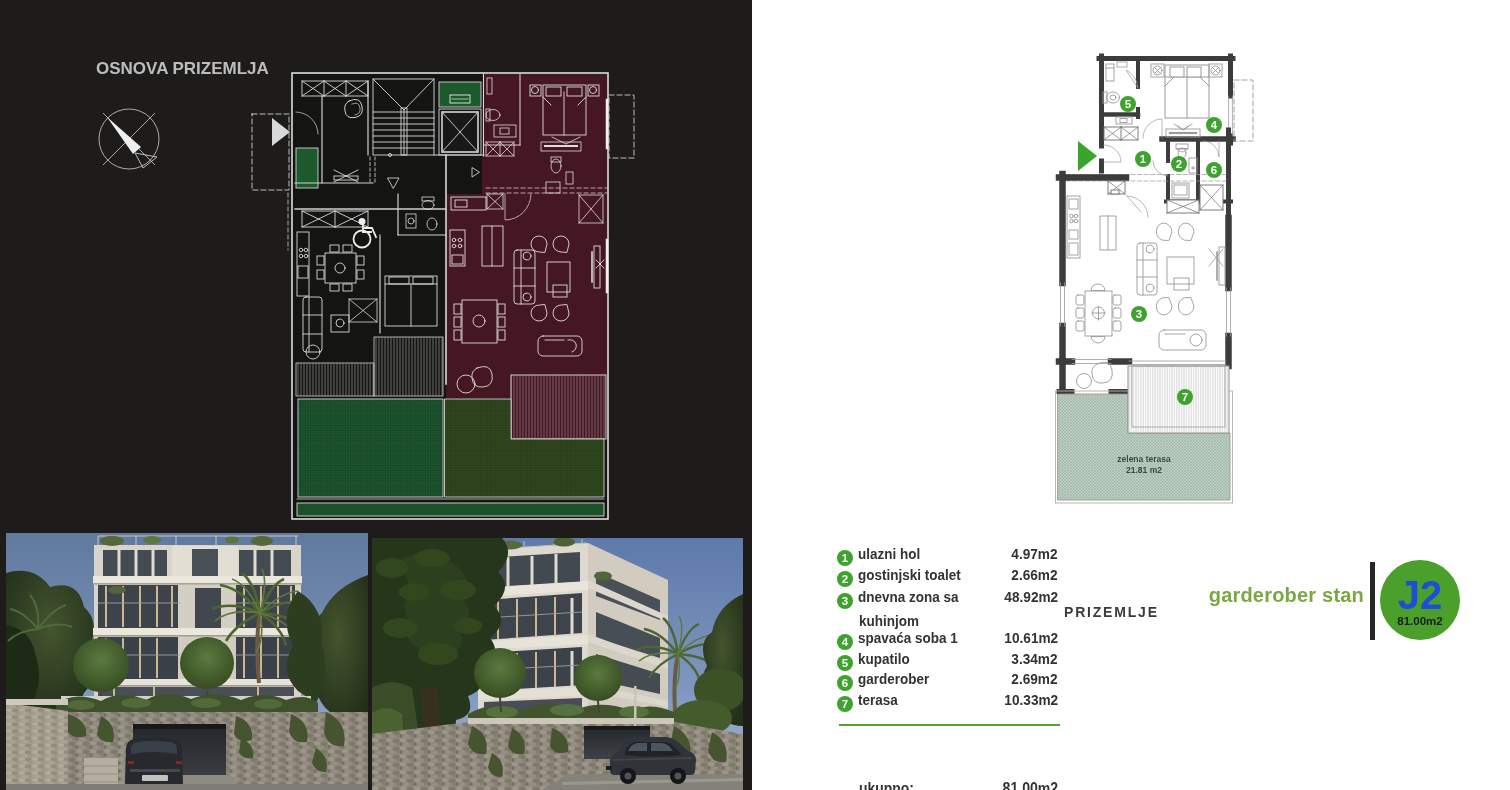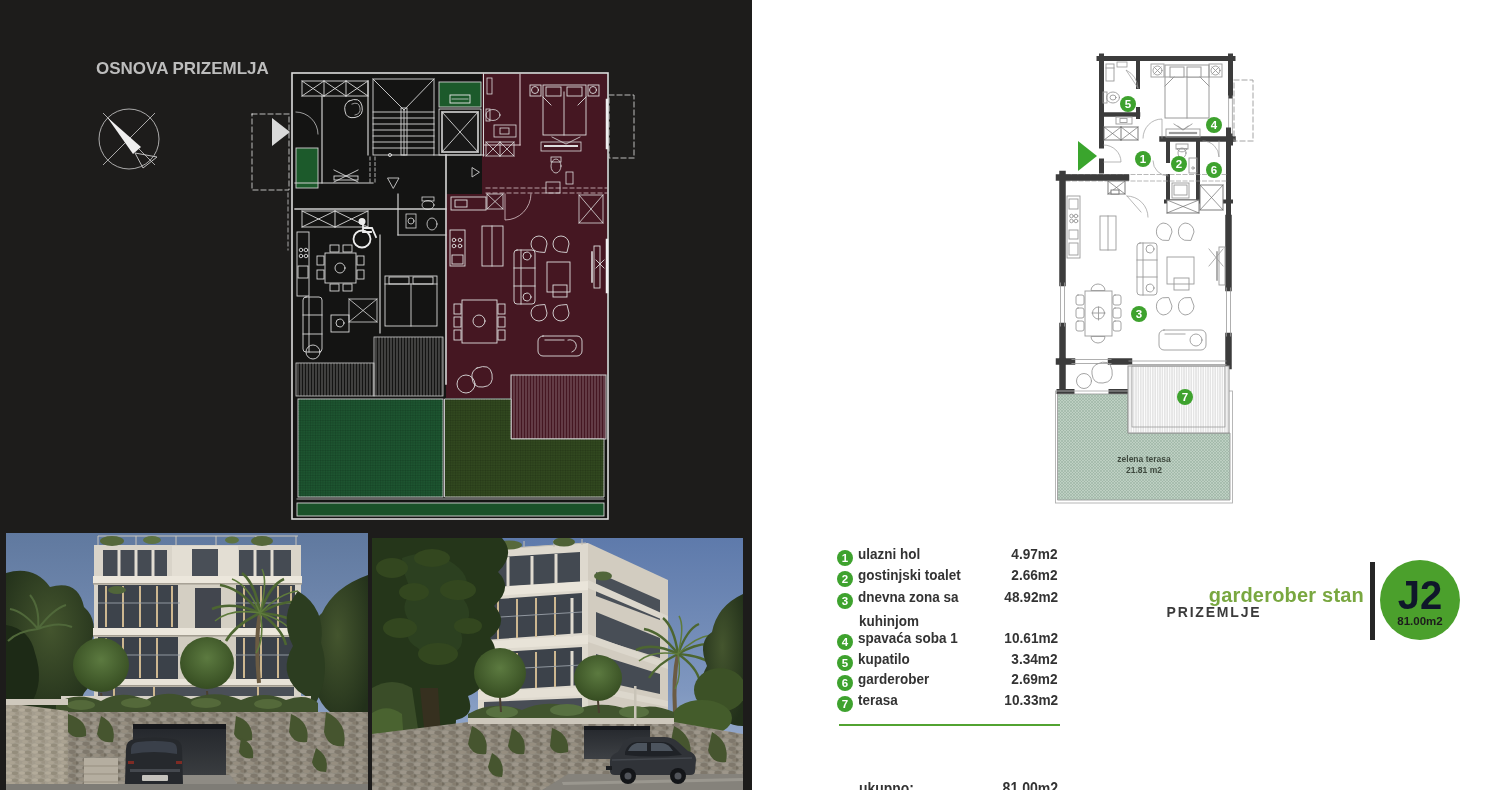--- a/index.html
+++ b/index.html
@@ -1061,23 +1061,23 @@
 
 <div style="position:absolute;top:179px;left:2px;width:221px;height:0;border-top:2.5px solid #52a331;"></div>
 
 <div style="position:absolute;top:191px;left:22px;width:203px;font-size:16px;margin-top:44px;"><span style="display:inline-block;transform:scaleX(0.87);transform-origin:0 50%;">ukupno:</span><span style="position:absolute;right:4px;transform:scaleX(0.88);transform-origin:100% 50%;">81.00m2</span></div>
 </div>
 
 <div id="brand">
 
 <div style="position:absolute;left:1064px;top:584px;width:300px;text-align:right;font-size:20px;font-weight:bold;letter-spacing:0.2px;color:#79a740;">garderober stan</div>
 
-<div style="position:absolute;left:1064px;top:604px;width:300px;text-align:center;font-size:14px;font-weight:bold;color:#3b3b3b;letter-spacing:1.8px;">PRIZEMLJE</div>
+<div style="position:absolute;left:1064px;top:604px;width:300px;text-align:left;font-size:14px;font-weight:bold;color:#3b3b3b;letter-spacing:1.8px;">PRIZEMLJE</div>
 
 <div style="position:absolute;left:1370px;top:562px;width:4.5px;height:78px;background:#262626;"></div>
 
 <div style="position:absolute;left:1380px;top:560px;width:80px;height:80px;border-radius:50%;background:#4ba02c;"></div>
 
-<div style="position:absolute;left:1380px;top:573px;width:80px;text-align:center;font-size:40px;font-weight:bold;color:#0f172a;">J2</div>
+<div style="position:absolute;left:1380px;top:573px;width:80px;text-align:center;font-size:40px;font-weight:bold;color:#1d4ed8;">J2</div>
 
 <div style="position:absolute;left:1380px;top:615px;width:80px;text-align:center;font-size:11.5px;font-weight:bold;color:#1c1c1c;">81.00m2</div>
 </div>
 </div>
 
 </body></html>

